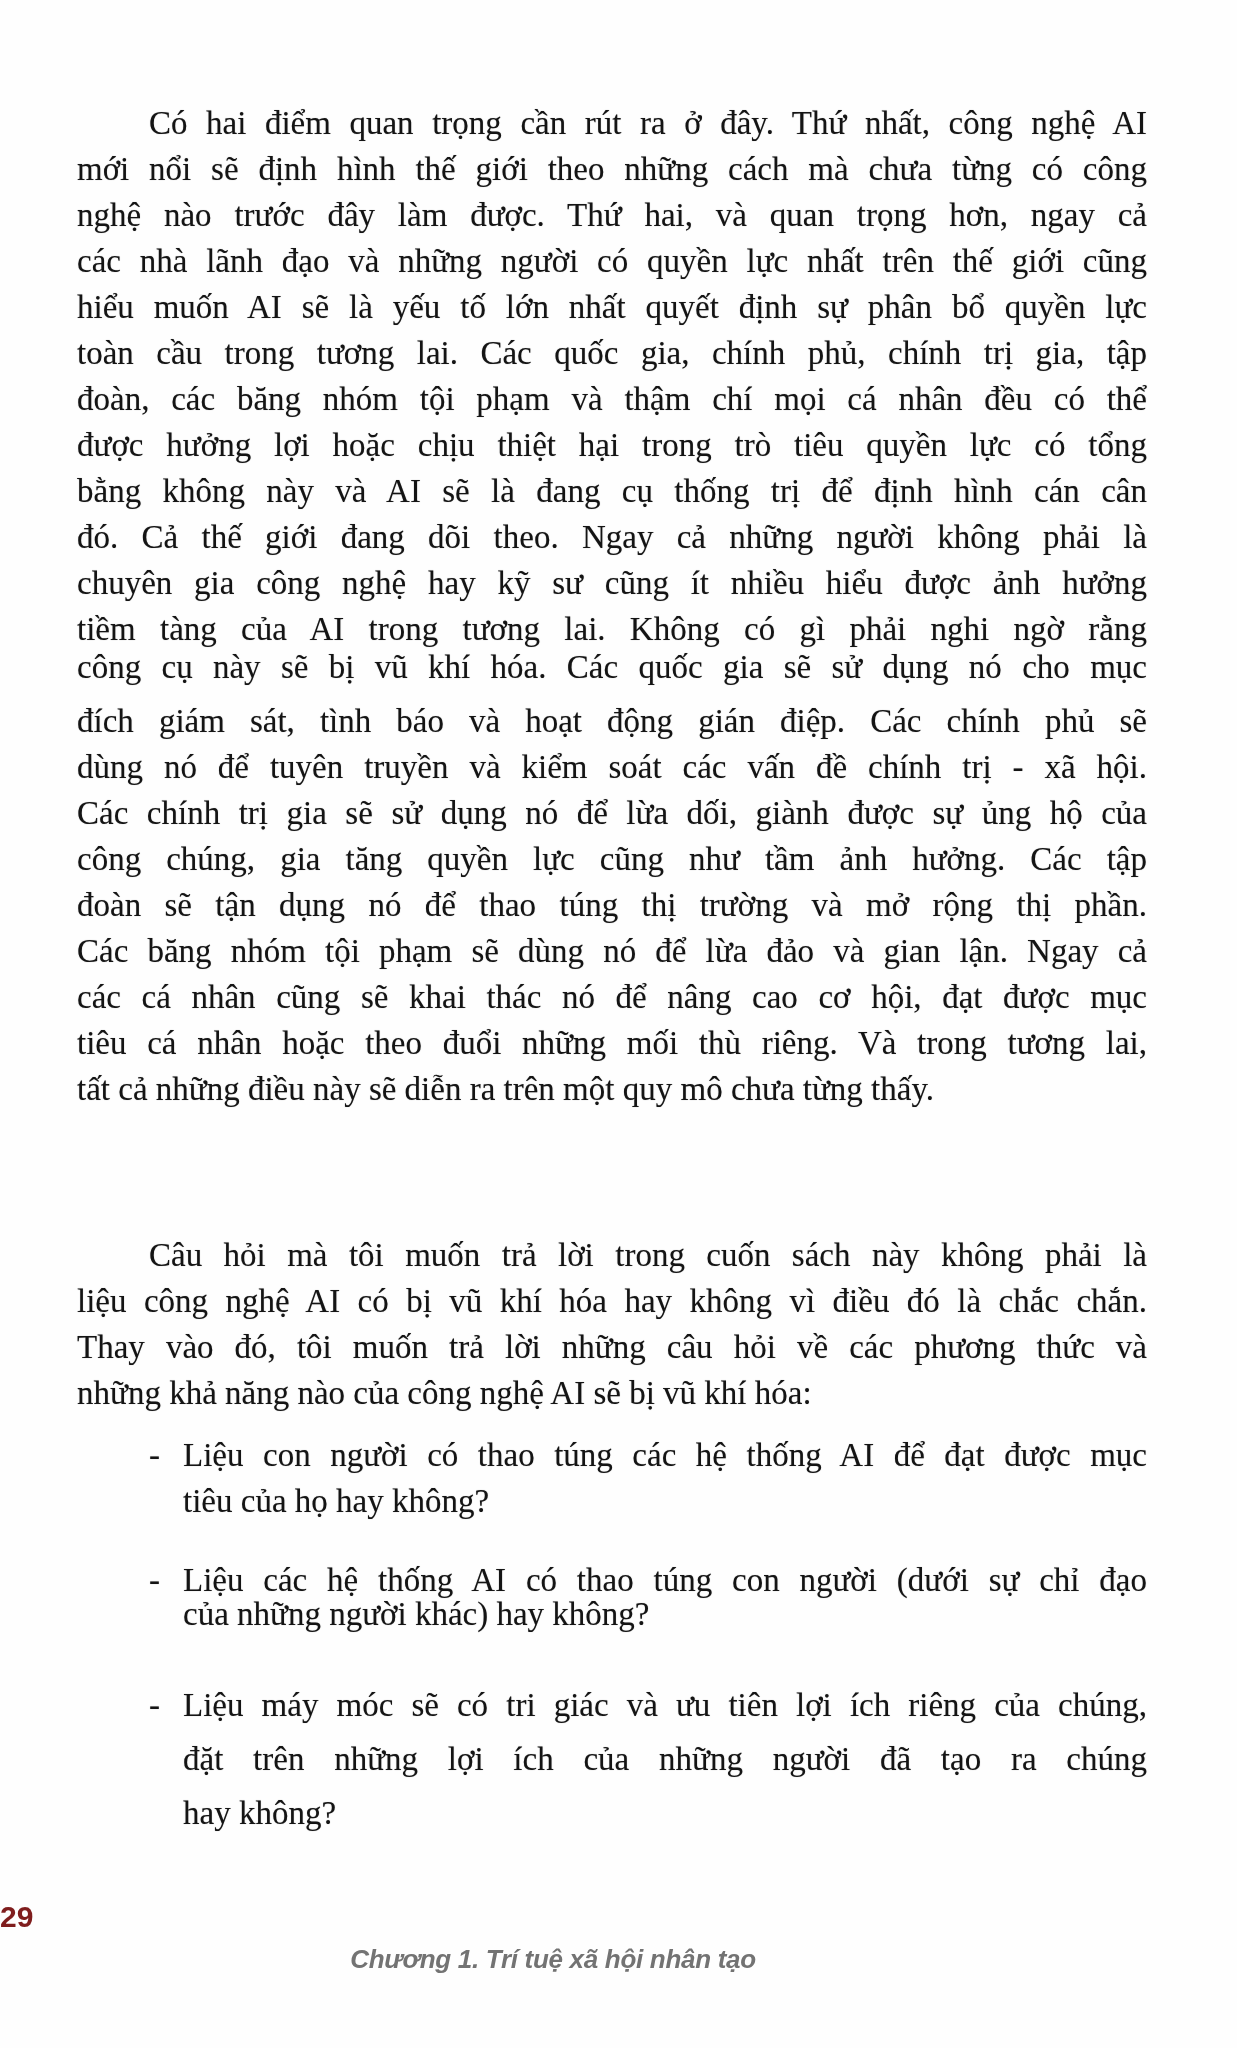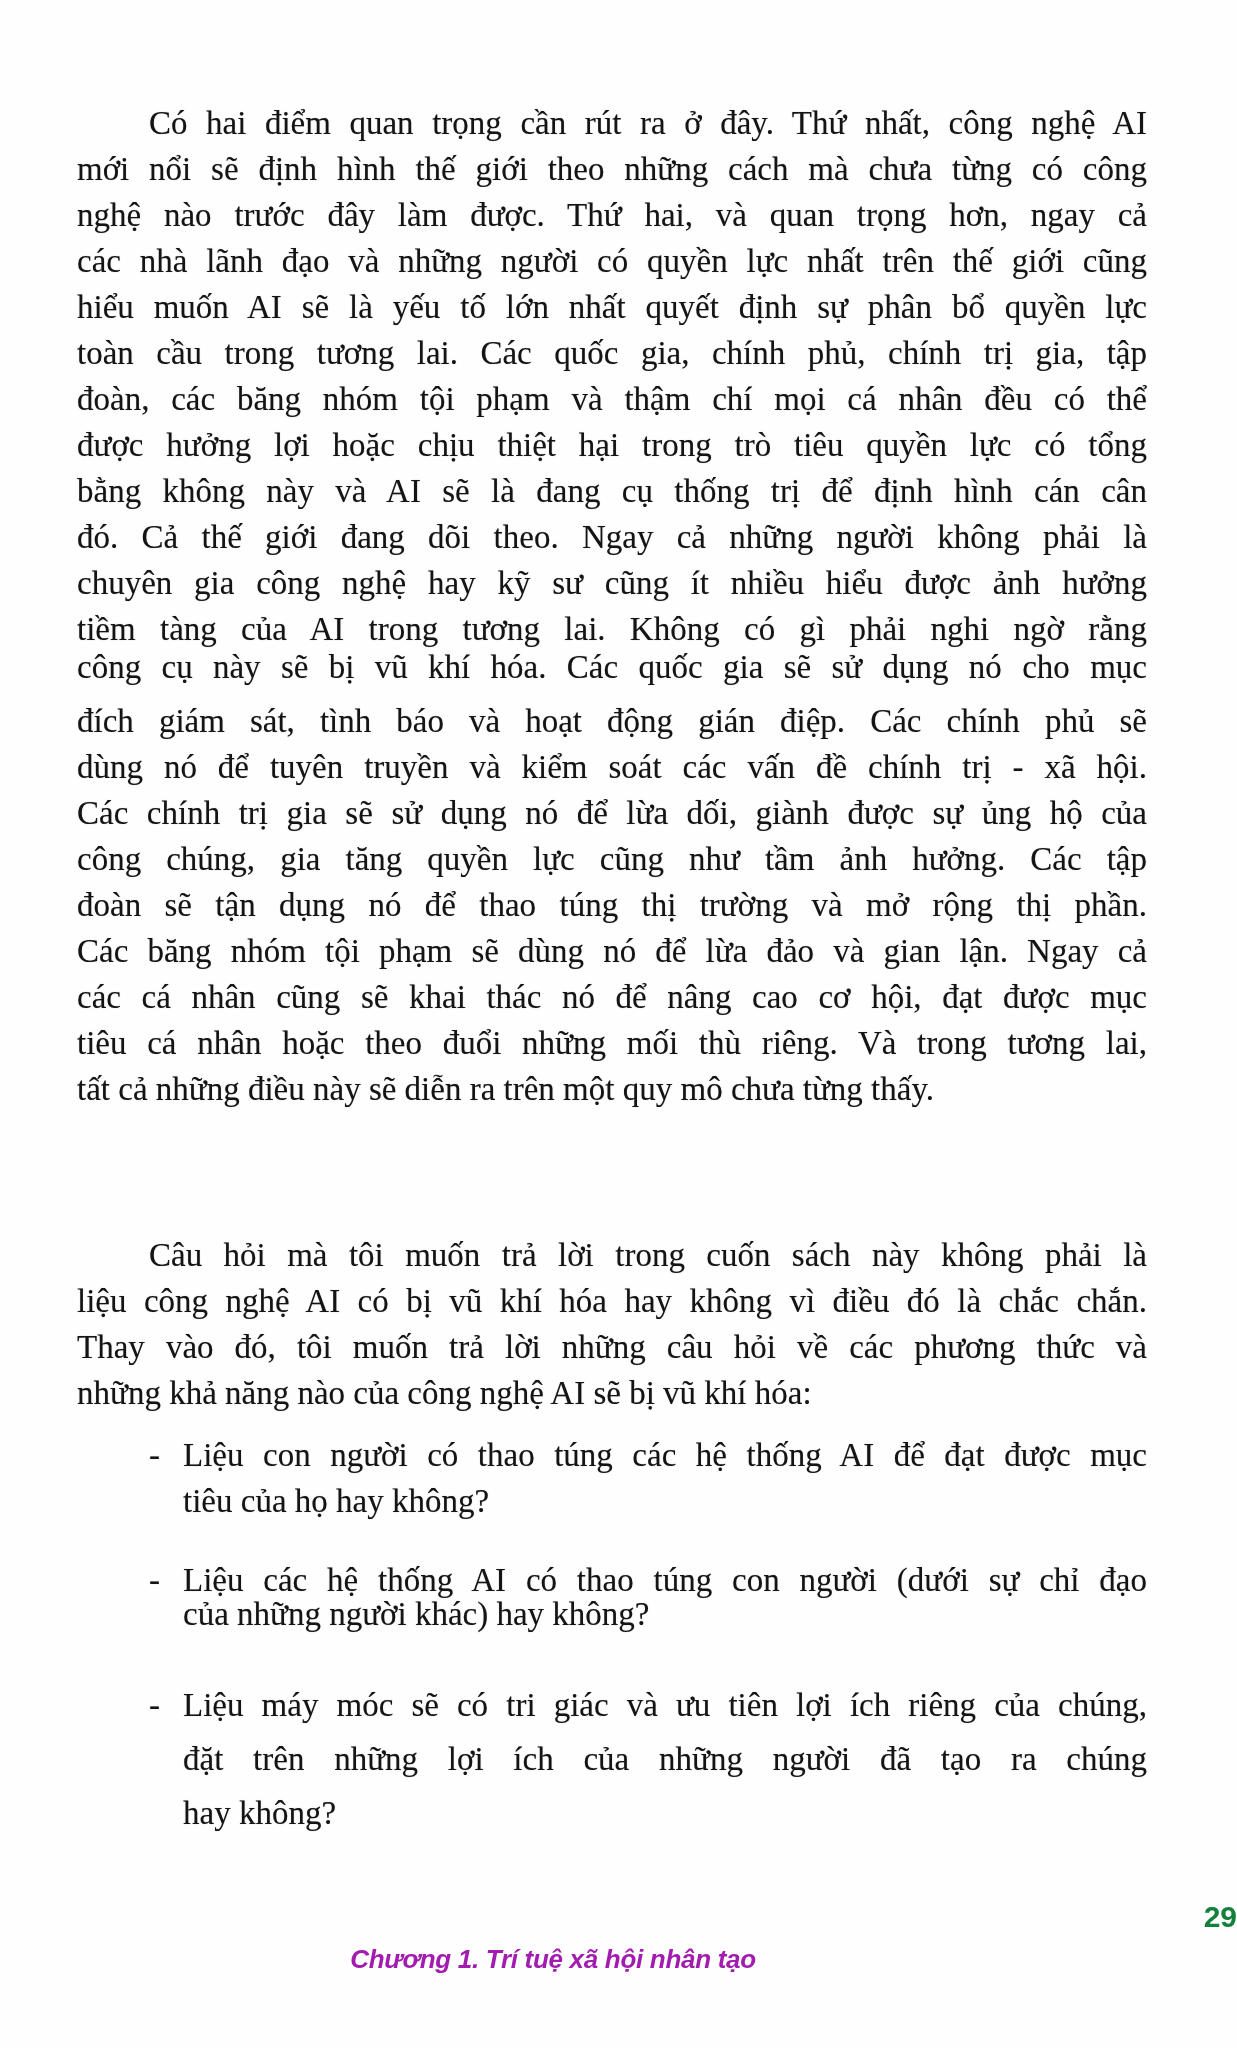--- a/index.html
+++ b/index.html
@@ -43,37 +43,37 @@
   .line.last {
     text-align-last: left;
   }
   .indent { padding-left: 72px; box-sizing: border-box; }
   .bullet-cont { left: 106px; width: 964px; }
   .footer-num {
     position: absolute;
     left: 0;
     width: 1237px;
     top: 1900px;
-    text-align: right;
+    text-align: left;
     font-family: "Liberation Sans", "DejaVu Sans", sans-serif;
     font-weight: bold;
     font-size: 30px;
-    color: #15803d;
+    color: #7f1d1d;
   }
   .footer-title {
     position: absolute;
     left: 0;
     width: 1106px;
     top: 1944px;
     text-align: center;
     font-family: "Liberation Sans", "DejaVu Sans", sans-serif;
     font-weight: bold;
     font-style: italic;
     font-size: 26px;
-    color: #a21caf;
+    color: #737373;
     letter-spacing: -0.3px;
   }
 </style>
 </head>
 <body>
 
 <div class="page">
 
   <div class="text-block" style="top:100px;">
     <div class="line indent" style="top:0px;">Có hai điểm quan trọng cần rút ra ở đây. Thứ nhất, công nghệ AI</div>

